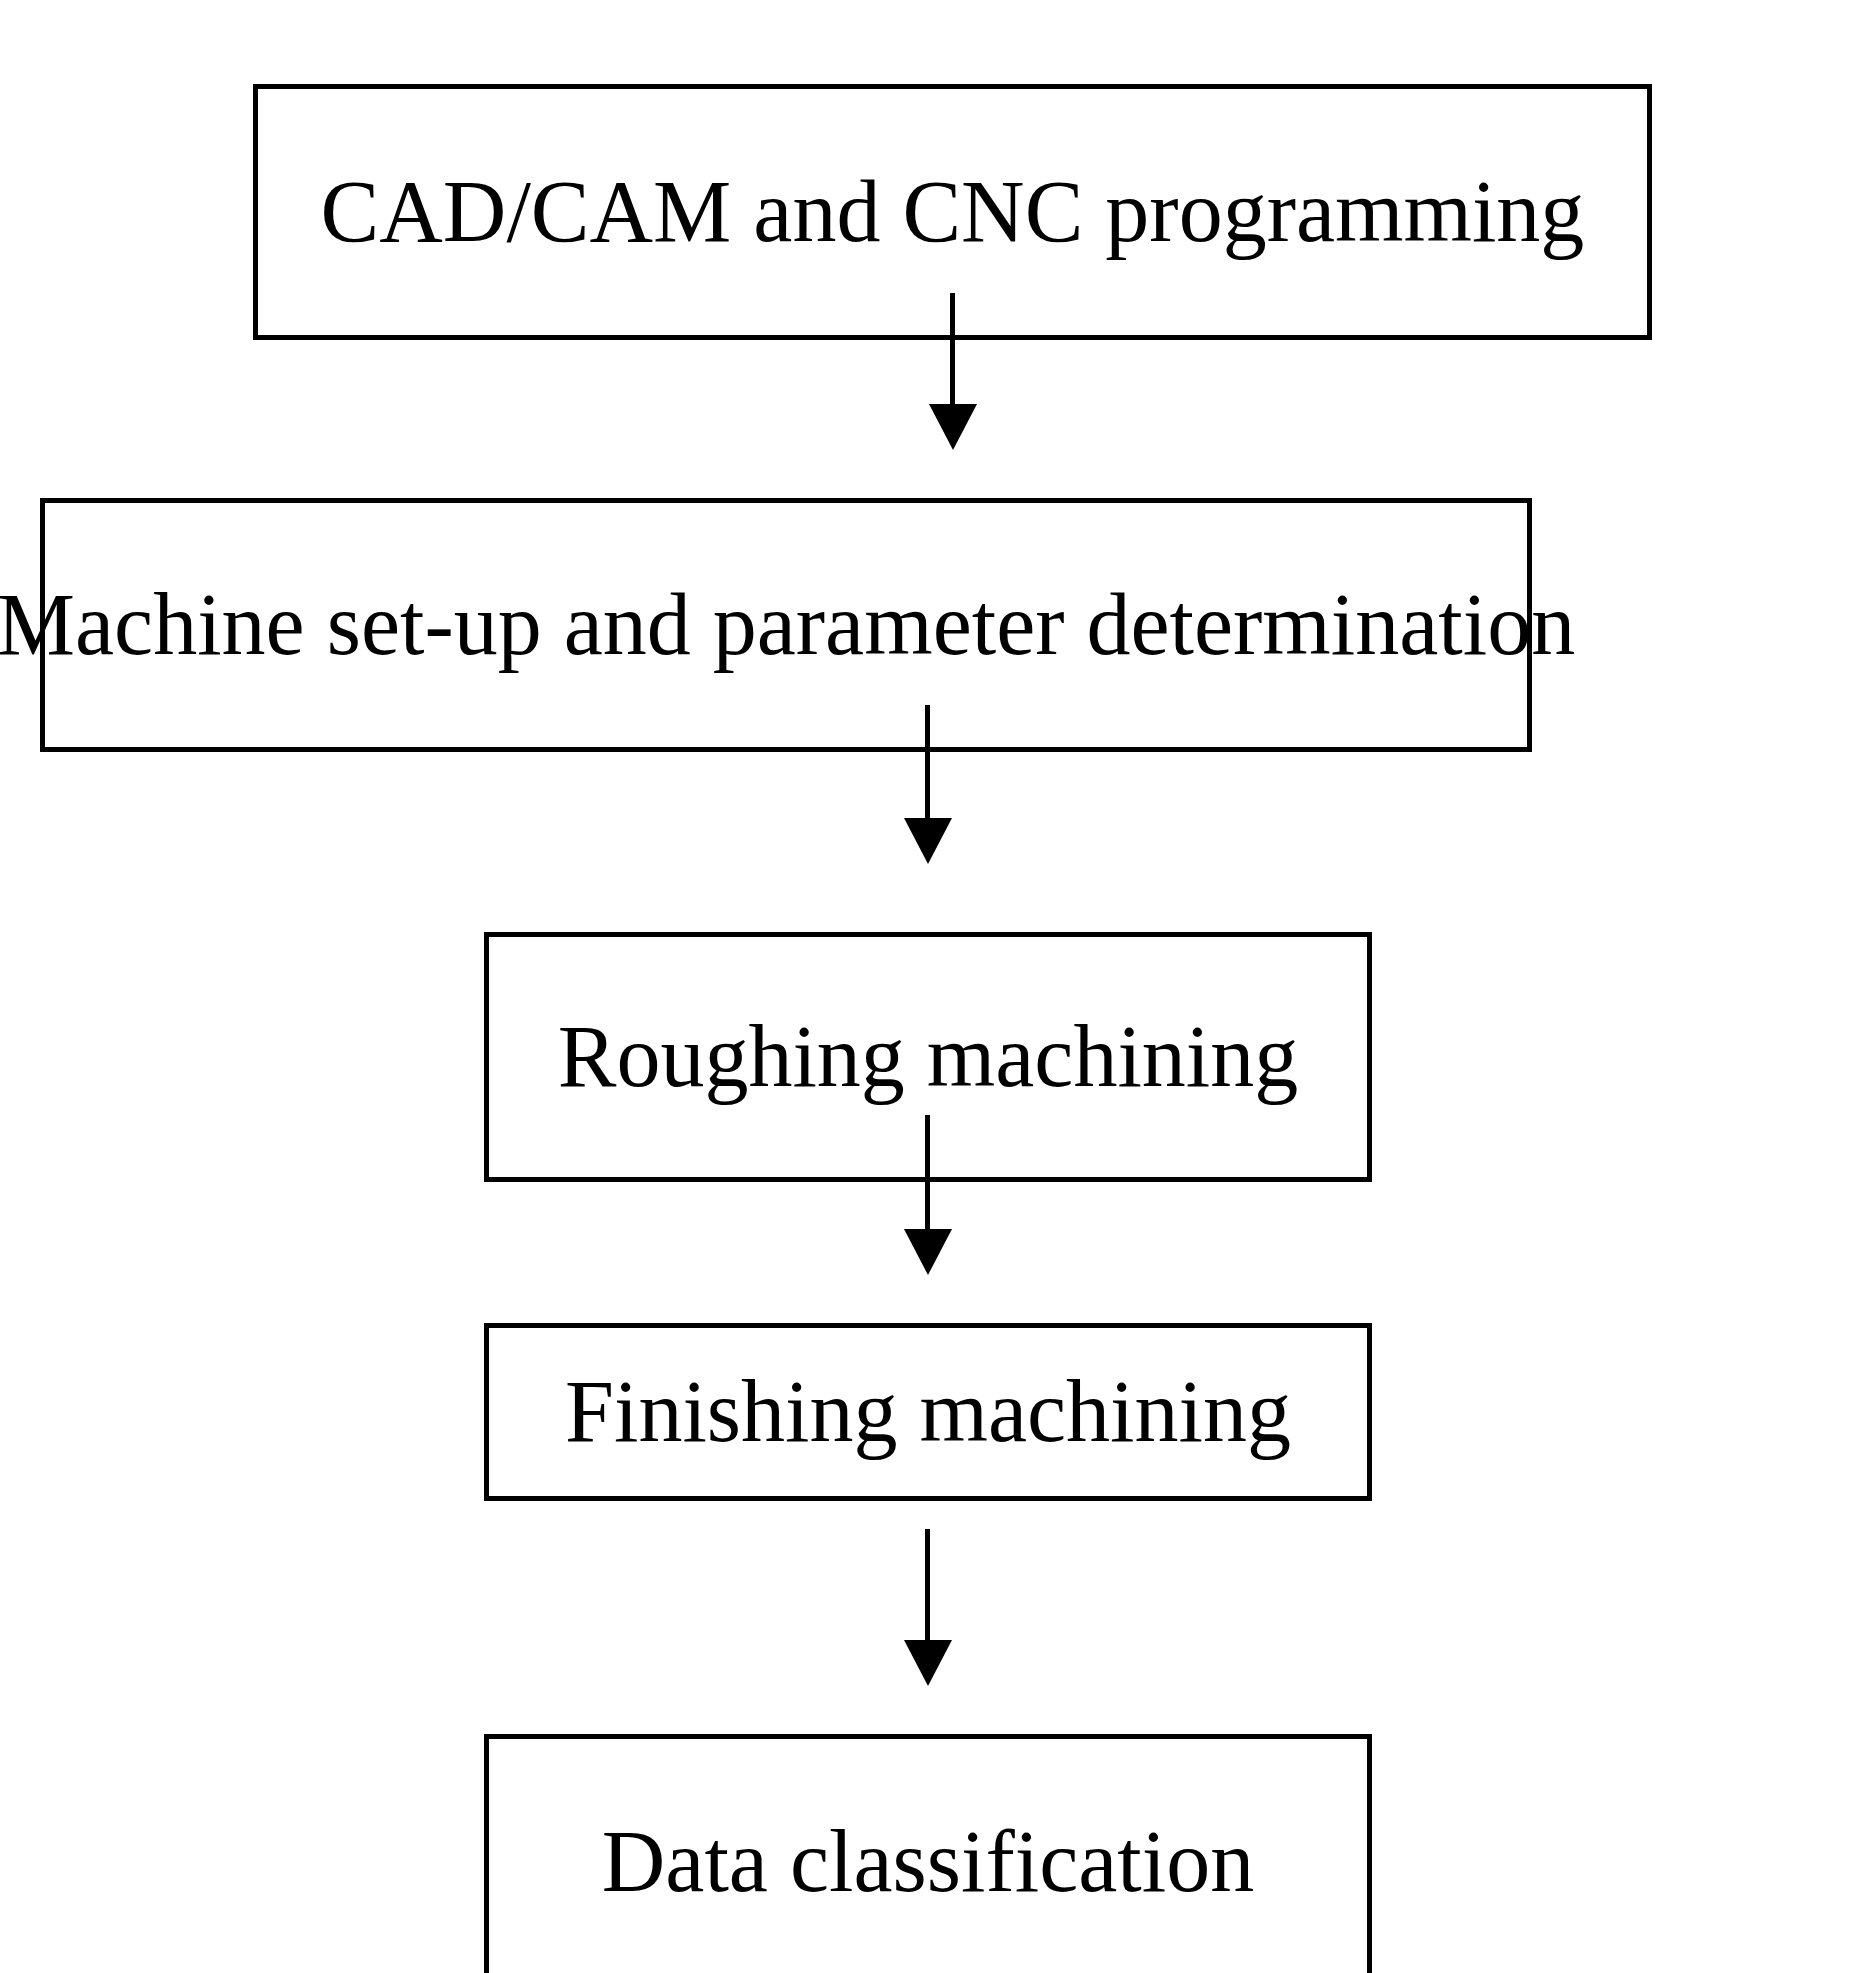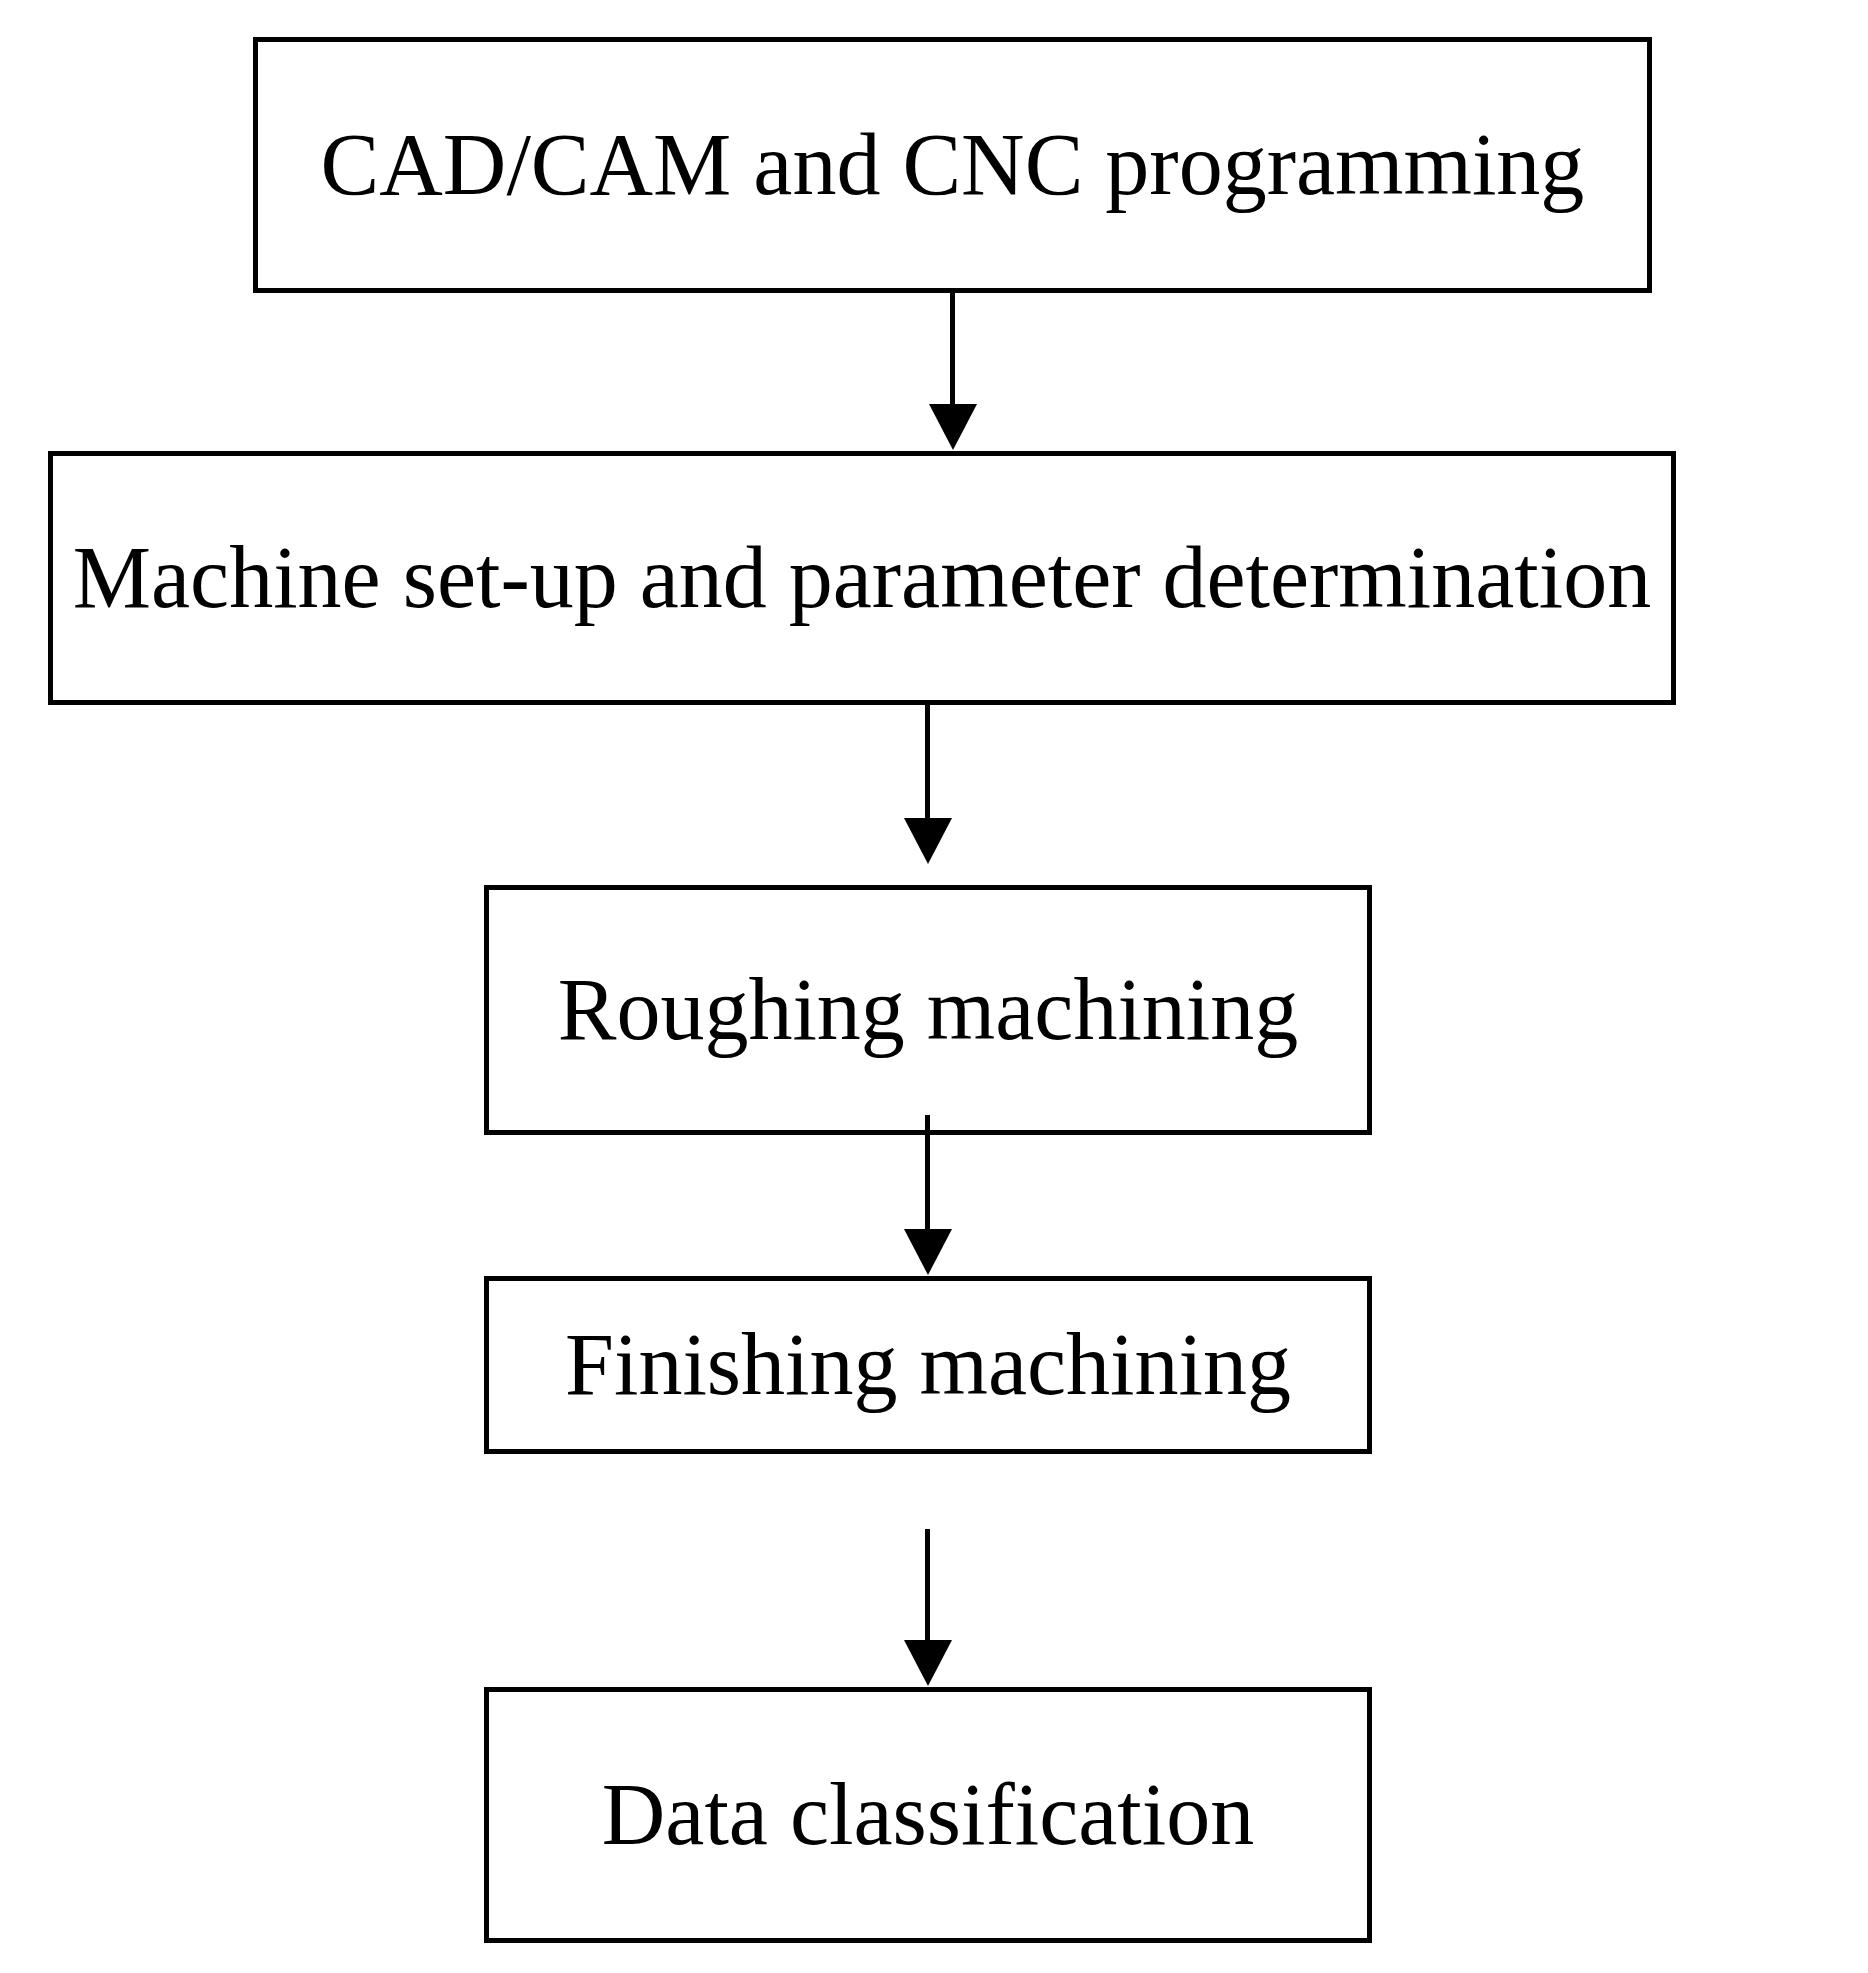--- a/index.html
+++ b/index.html
@@ -16,30 +16,31 @@
     color: #000000;
   }
   .node {
     position: absolute;
     box-sizing: border-box;
     border: 5px solid #000000;
     background: #ffffff;
     display: flex;
     align-items: center;
     justify-content: center;
+    margin-top: 47px;
   }
   .node .label {
     font-size: 88px;
     line-height: 1.1;
     white-space: nowrap;
     color: #000000;
   }
   
   .node-1 { left: 253px; top: 37px;   width: 1399px; height: 256px; }
-  .node-2 { left: 48px;  top: 451px;  width: 1628px; height: 254px; }
+  .node-2 { left: 40px;  top: 451px;  width: 1492px; height: 254px; }
   .node-3 { left: 484px; top: 885px;  width: 888px;  height: 250px; }
   .node-4 { left: 484px; top: 1276px; width: 888px;  height: 178px; }
   .node-5 { left: 484px; top: 1687px; width: 888px;  height: 256px; }
 
   .arrow {
     position: absolute;
     width: 48px;
   }
   .arrow-shaft {
     position: absolute;

